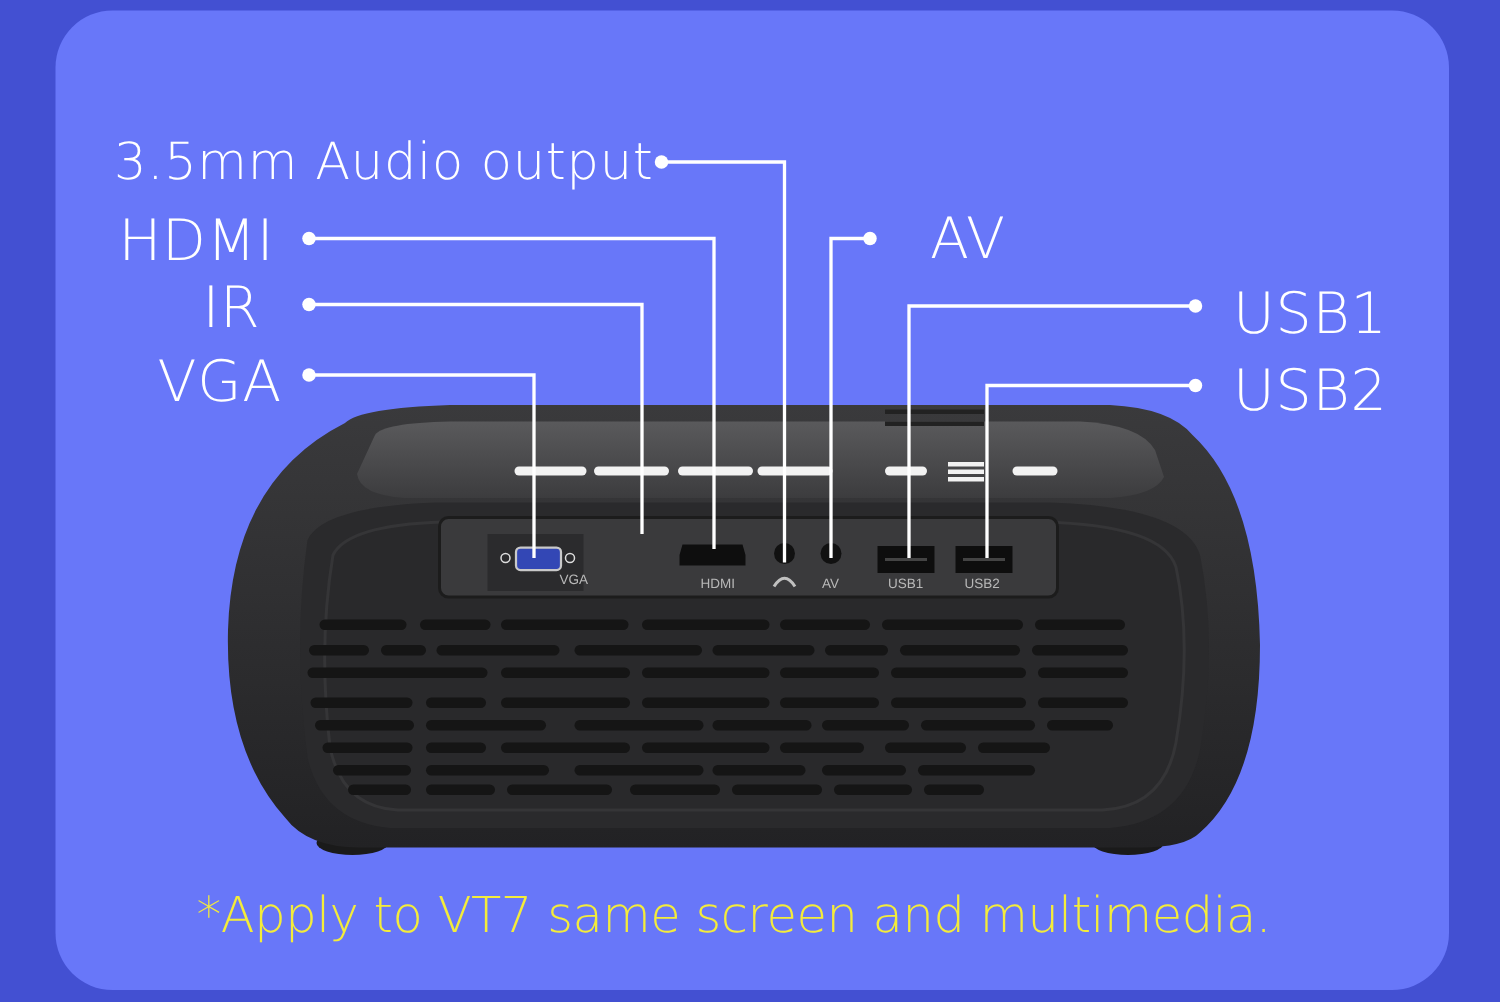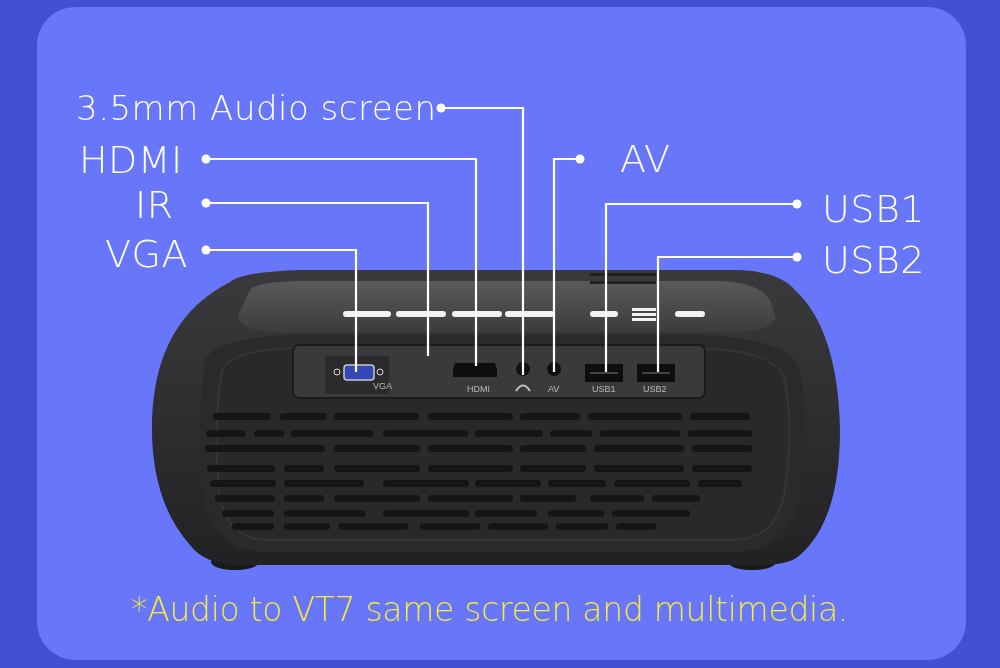--- a/index.html
+++ b/index.html
@@ -157,21 +157,21 @@
     <circle cx="797" cy="257" r="4.5"></circle>
   </g>
 </svg>
 
 <span class="port-label" style="left:373px;top:381px;">VGA</span>
 <span class="port-label" style="left:467px;top:384px;">HDMI</span>
 <span class="port-label" style="left:548px;top:384px;">AV</span>
 <span class="port-label" style="left:592px;top:384px;">USB1</span>
 <span class="port-label" style="left:643px;top:384px;">USB2</span>
 
-<div class="label audio" style="left:76px;top:91px;">3.5mm Audio screen</div>
+<div class="label audio" style="left:76px;top:91px;">3.5mm Audio output</div>
 <div class="label" style="left:79px;top:141px;">HDMI</div>
 <div class="label" style="left:135px;top:186px;">IR</div>
 <div class="label" style="left:105px;top:235px;">VGA</div>
 <div class="label" style="left:620px;top:140px;">AV</div>
 <div class="label" style="left:822px;top:190px;">USB1</div>
 <div class="label" style="left:822px;top:241px;">USB2</div>
 
-<div class="footnote">*Audio to VT7 same screen and multimedia.</div>
+<div class="footnote">*Apply to VT7 same screen and multimedia.</div>
 
 </body></html>

